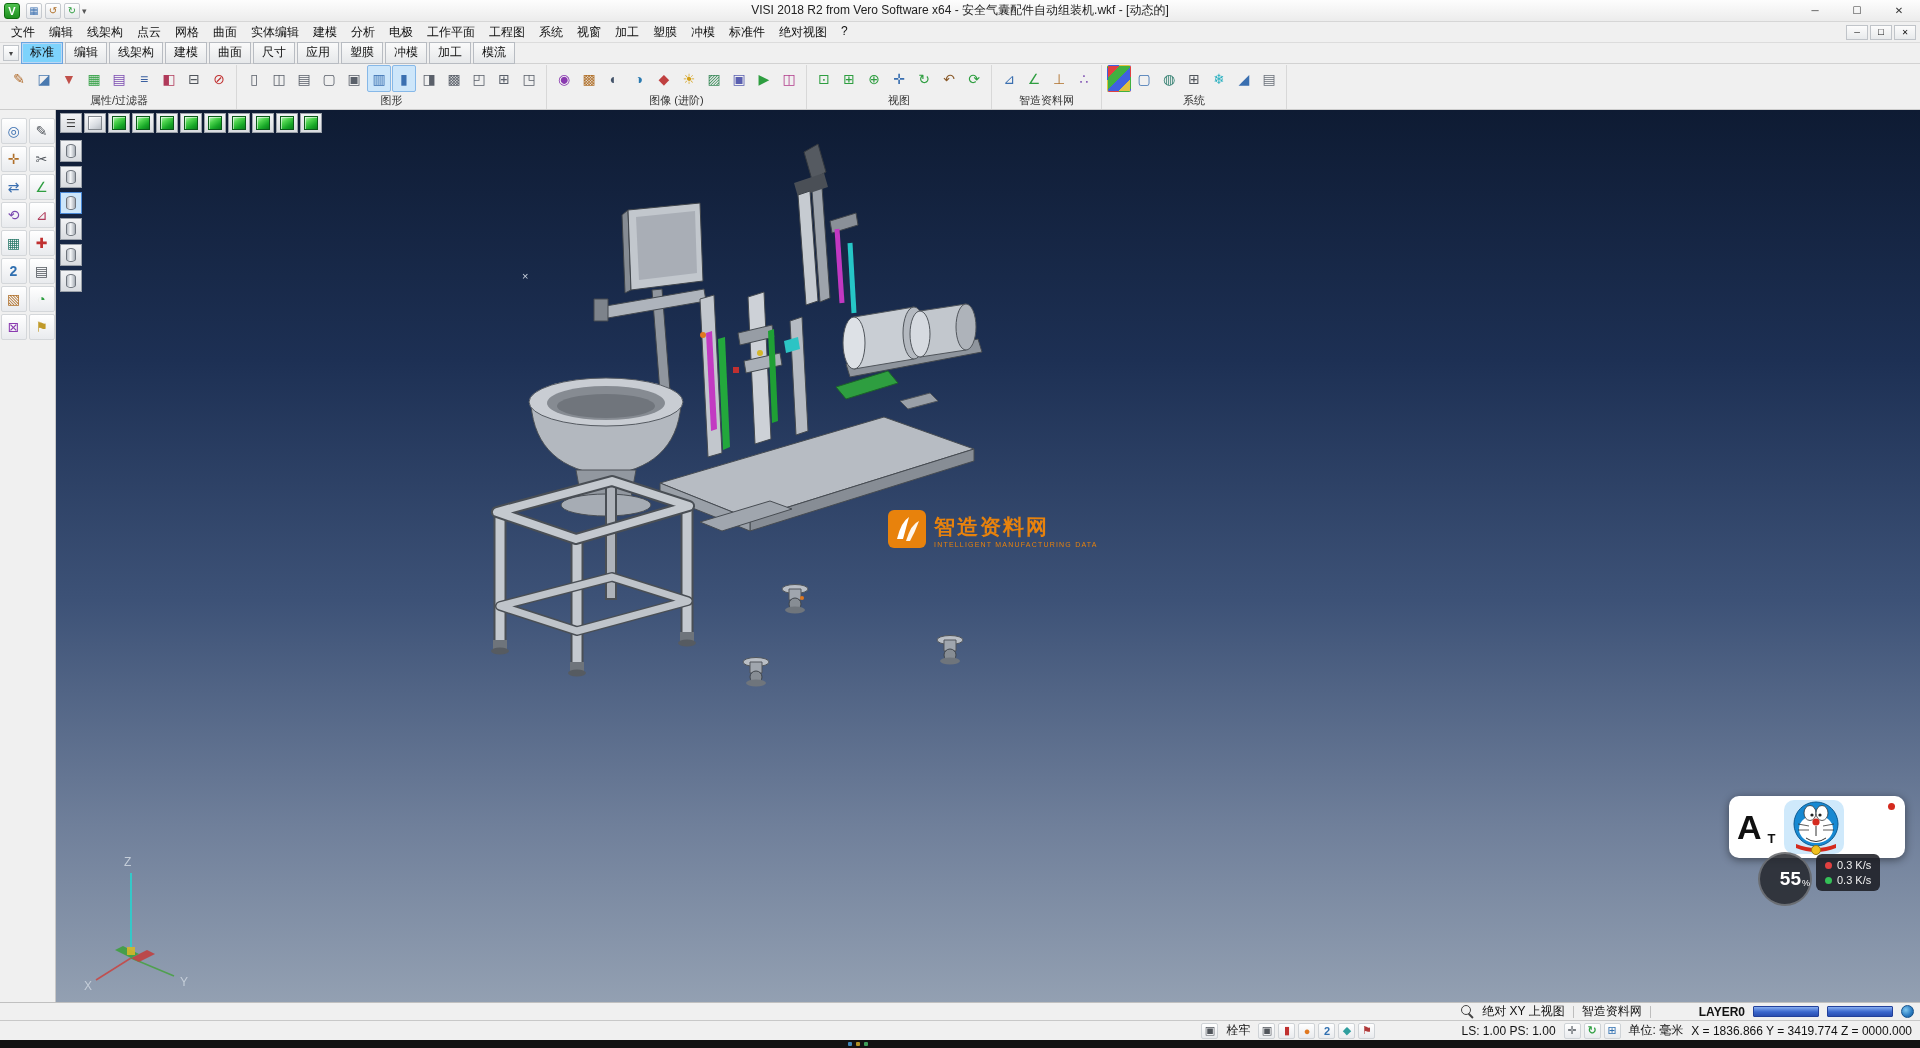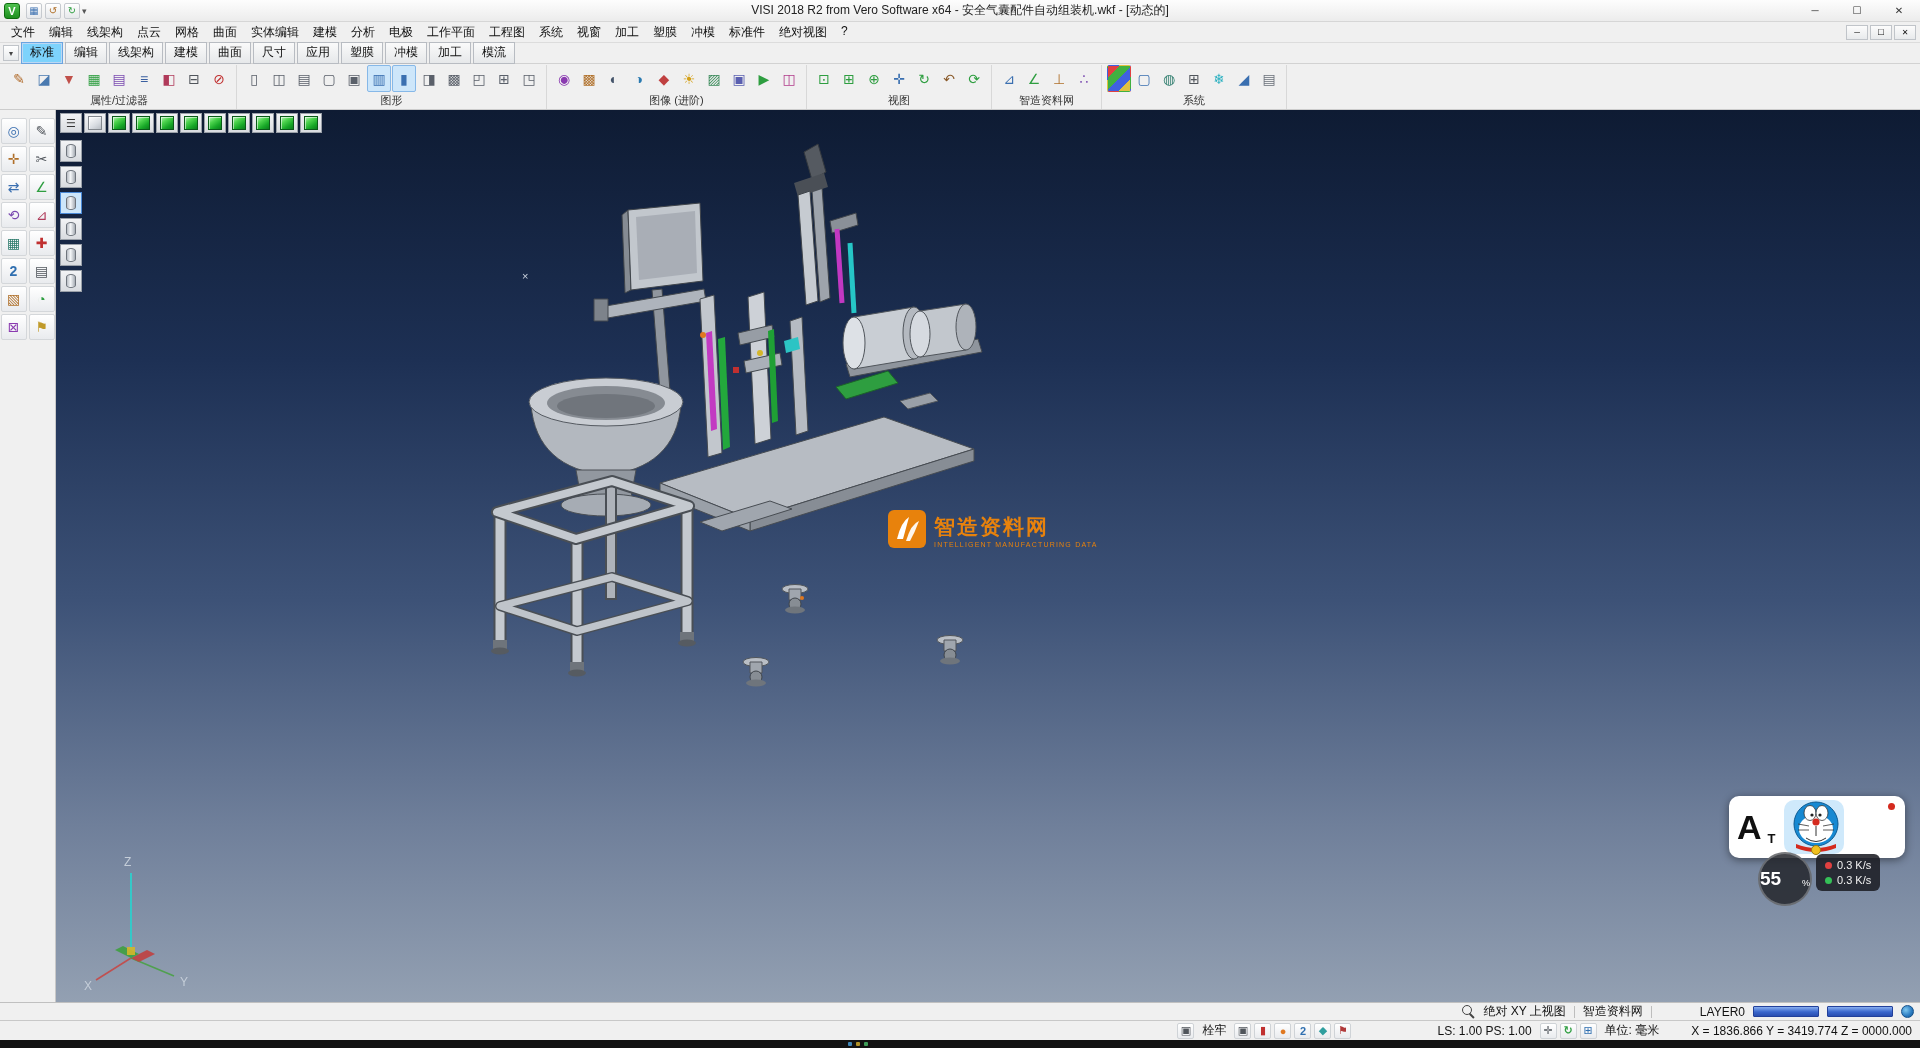--- a/index.html
+++ b/index.html
@@ -66,43 +66,43 @@
   .wm-sub { color:#e8820c; font-size:7px; letter-spacing:1.2px; margin-top:2px; }
 
   
   .triad { position:absolute; left:20px; top:738px; }
 
   
   .doraemon-card { position:absolute; left:1673px; top:686px; width:176px; height:62px; background:#fff; border-radius:10px; box-shadow:0 2px 8px rgba(0,0,0,.45); display:flex; align-items:center; padding:4px 8px; gap:6px; overflow:hidden; }
   .card-letter { font-size:34px; font-weight:900; color:#101010; line-height:34px; }
   .card-mark { font-size:13px; font-weight:bold; color:#101010; align-self:flex-end; margin-bottom:8px; }
   .card-dot { position:absolute; right:10px; top:7px; width:7px; height:7px; border-radius:50%; background:#d42a1e; }
-  .percent-circle { position:absolute; left:1702px; top:742px; width:54px; height:54px; border-radius:50%; background:rgba(35,38,44,.85); border:2px solid rgba(255,255,255,.28); display:flex; align-items:center; justify-content:space-between; color:#fff; }
+  .percent-circle { position:absolute; left:1702px; top:742px; width:54px; height:54px; border-radius:50%; background:rgba(35,38,44,.85); border:2px solid rgba(255,255,255,.28); display:flex; align-items:center; justify-content:flex-end; color:#fff; }
   .percent-num { font-size:19px; font-weight:bold; }
   .percent-unit { font-size:9px; margin-left:1px; margin-top:7px; }
   .speed-widget { position:absolute; left:1760px; top:744px; background:rgba(28,30,36,.88); border-radius:6px; padding:5px 9px; display:flex; flex-direction:column; gap:3px; }
   .speed-row { display:flex; align-items:center; gap:5px; color:#f0f0f0; font-size:11px; white-space:nowrap; }
   .dot { width:7px; height:7px; border-radius:50%; }
   .dot.red { background:#e04040; } .dot.green { background:#35c057; }
 
   
   .status1 { height:18px; flex:0 0 18px; background:#f0f0f0; border-top:1px solid #c0c0c0; display:flex; align-items:center; padding:0 6px; gap:8px; font-size:12px; }
   .status2 { height:20px; flex:0 0 20px; background:#f0f0f0; border-top:1px solid #c8c8c8; display:flex; align-items:center; padding:0 8px; gap:8px; font-size:12px; }
   .spacer { flex:1 1 auto; }
   .vsep { width:1px; height:12px; background:#bdbdbd; }
   .mag { width:13px; height:13px; position:relative; display:inline-block; }
   .mag::before { content:""; position:absolute; width:8px; height:8px; border:1.5px solid #444; border-radius:50%; left:0; top:0; }
   .mag::after { content:""; position:absolute; width:6px; height:1.5px; background:#444; transform:rotate(45deg); left:7px; top:10px; }
-  .layer-label { font-weight:normal;padding-left:40px; }
+  .layer-label { font-weight:bold;padding-left:40px; }
   .bluebar { width:66px; height:11px; background:linear-gradient(180deg,#88aef0,#3a66cc 55%,#2a4eb0); border:1px solid #22409a; border-radius:1px; }
   .globe { width:13px; height:13px; border-radius:50%; background:radial-gradient(circle at 35% 35%, #7ec8f0, #2a7ac0 60%, #1a5a90); border:1px solid #14508a; }
   .sb-chip { width:17px; height:16px; display:flex; align-items:center; justify-content:center; font-size:11px; border:1px solid #cfd3d7; border-radius:2px; background:linear-gradient(#fff,#e9ebee); }
   .sicons { display:flex; gap:3px; }
   .gap-lg { width:70px; }
-  .coords { white-space:nowrap;margin-left:24px; }
+  .coords { white-space:nowrap; }
 
   
   .taskbar { height:8px; flex:0 0 8px; background:#121212; display:flex; align-items:center; gap:4px; padding-left:848px; }
   .tb-dot { width:4px; height:4px; border-radius:1px; opacity:.8; }
 </style>
 </head>
 <body>
 
 <div class="app">
 

